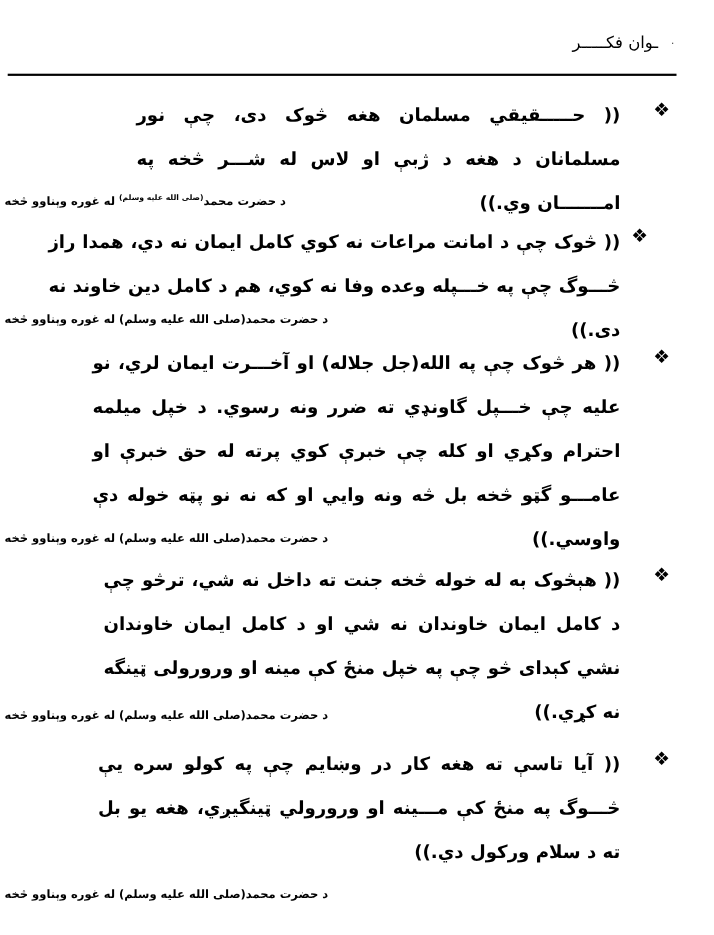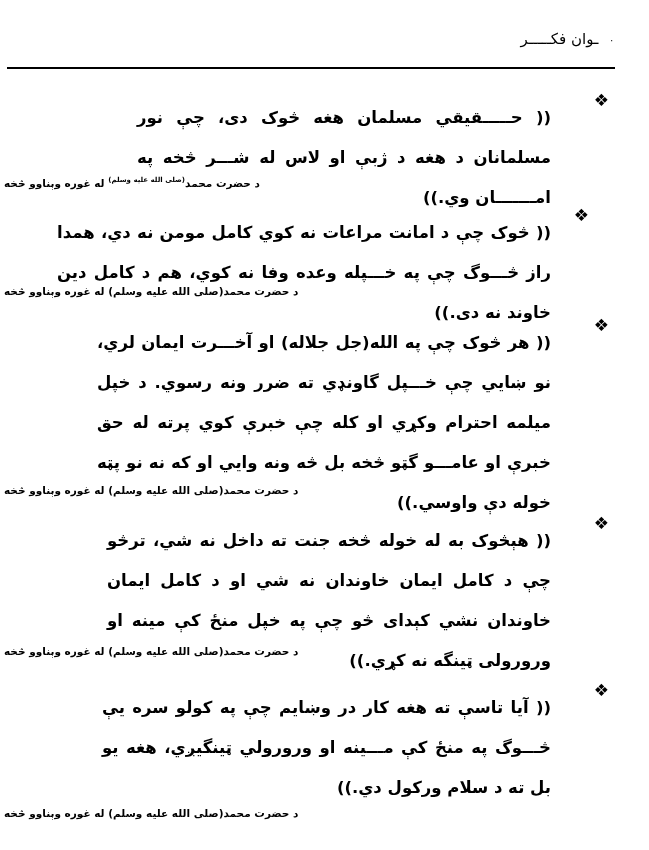--- a/index.html
+++ b/index.html
@@ -48,21 +48,21 @@
     text-align-last: right;
   }
   .hadith .bullet {
     position: absolute;
     right: -45px;
     top: 0;
     font-size: 17px;
     line-height: 30px;
   }
   .hadith p {
-    margin: 13px;
+    margin: 0;
   }
   .source {
     position: absolute;
     direction: rtl;
     font-weight: bold;
     font-size: 10.5px;
     left: 4px;
     white-space: nowrap;
   }
   .source sup {
@@ -82,30 +82,30 @@
   <span class="bullet">❖</span>
   <p>(( حـــــقيقي مسلمان هغه څوک دی، چې نور مسلمانان د هغه د ژبې او لاس له شـــر څخه په امـــــــان وي.))</p>
 </div>
 <div class="source" style="top:176px;">
   <span>د حضرت محمد</span><sup>(صلی الله عليه وسلم)</sup>
   <span>له غوره وېناوو څخه</span>
 </div>
 
 <div class="hadith" style="top:200px; width:520px; right:85px;">
   <span class="bullet" style="right:-25px;">❖</span>
-  <p>(( څوک چې د امانت مراعات نه کوي کامل مومن نه دي، همدا راز څـــوگ چې په خـــپله وعده وفا نه کوي، هم د کامل دين خاوند نه دی.))</p>
+  <p>(( څوک چې د امانت مراعات نه کوي کامل ايمان نه دي، همدا راز څـــوگ چې په خـــپله وعده وفا نه کوي، هم د کامل دين خاوند نه دی.))</p>
 </div>
 <div class="source" style="top:285px;">
   <span>د حضرت محمد</span><span>(صلی الله عليه وسلم)</span>
   <span>له غوره وېناوو څخه</span>
 </div>
 
 <div class="hadith" style="top:310px; width:480px; right:85px;">
   <span class="bullet">❖</span>
-  <p>(( هر څوک چې په الله(جل جلاله) او آخـــرت ايمان لري، نو ښايي چې خـــپل گاونډي ته ضرر ونه رسوي. د خپل ميلمه احترام وکړي او کله چې خبرې کوي پرته له حق خبرې او عامـــو گټو څخه بل څه ونه وايي او که نه نو پټه خوله دې واوسي.))</p>
+  <p>(( هر څوک چې په الله(جل جلاله) او آخـــرت ايمان لري، نو عليه چې خـــپل گاونډي ته ضرر ونه رسوي. د خپل ميلمه احترام وکړي او کله چې خبرې کوي پرته له حق خبرې او عامـــو گټو څخه بل څه ونه وايي او که نه نو پټه خوله دې واوسي.))</p>
 </div>
 <div class="source" style="top:484px;">
   <span>د حضرت محمد</span><span>(صلی الله عليه وسلم)</span>
   <span>له غوره وېناوو څخه</span>
 </div>
 
 <div class="hadith" style="top:508px; width:470px; right:85px;">
   <span class="bullet">❖</span>
   <p>(( هېڅوک به له خوله څخه جنت ته داخل نه شي، ترڅو چې د کامل ايمان خاوندان نه شي او د کامل ايمان خاوندان نشي کېدای څو چې په خپل منځ کې مينه او ورورولی ټينگه نه کړي.))</p>
 </div>

